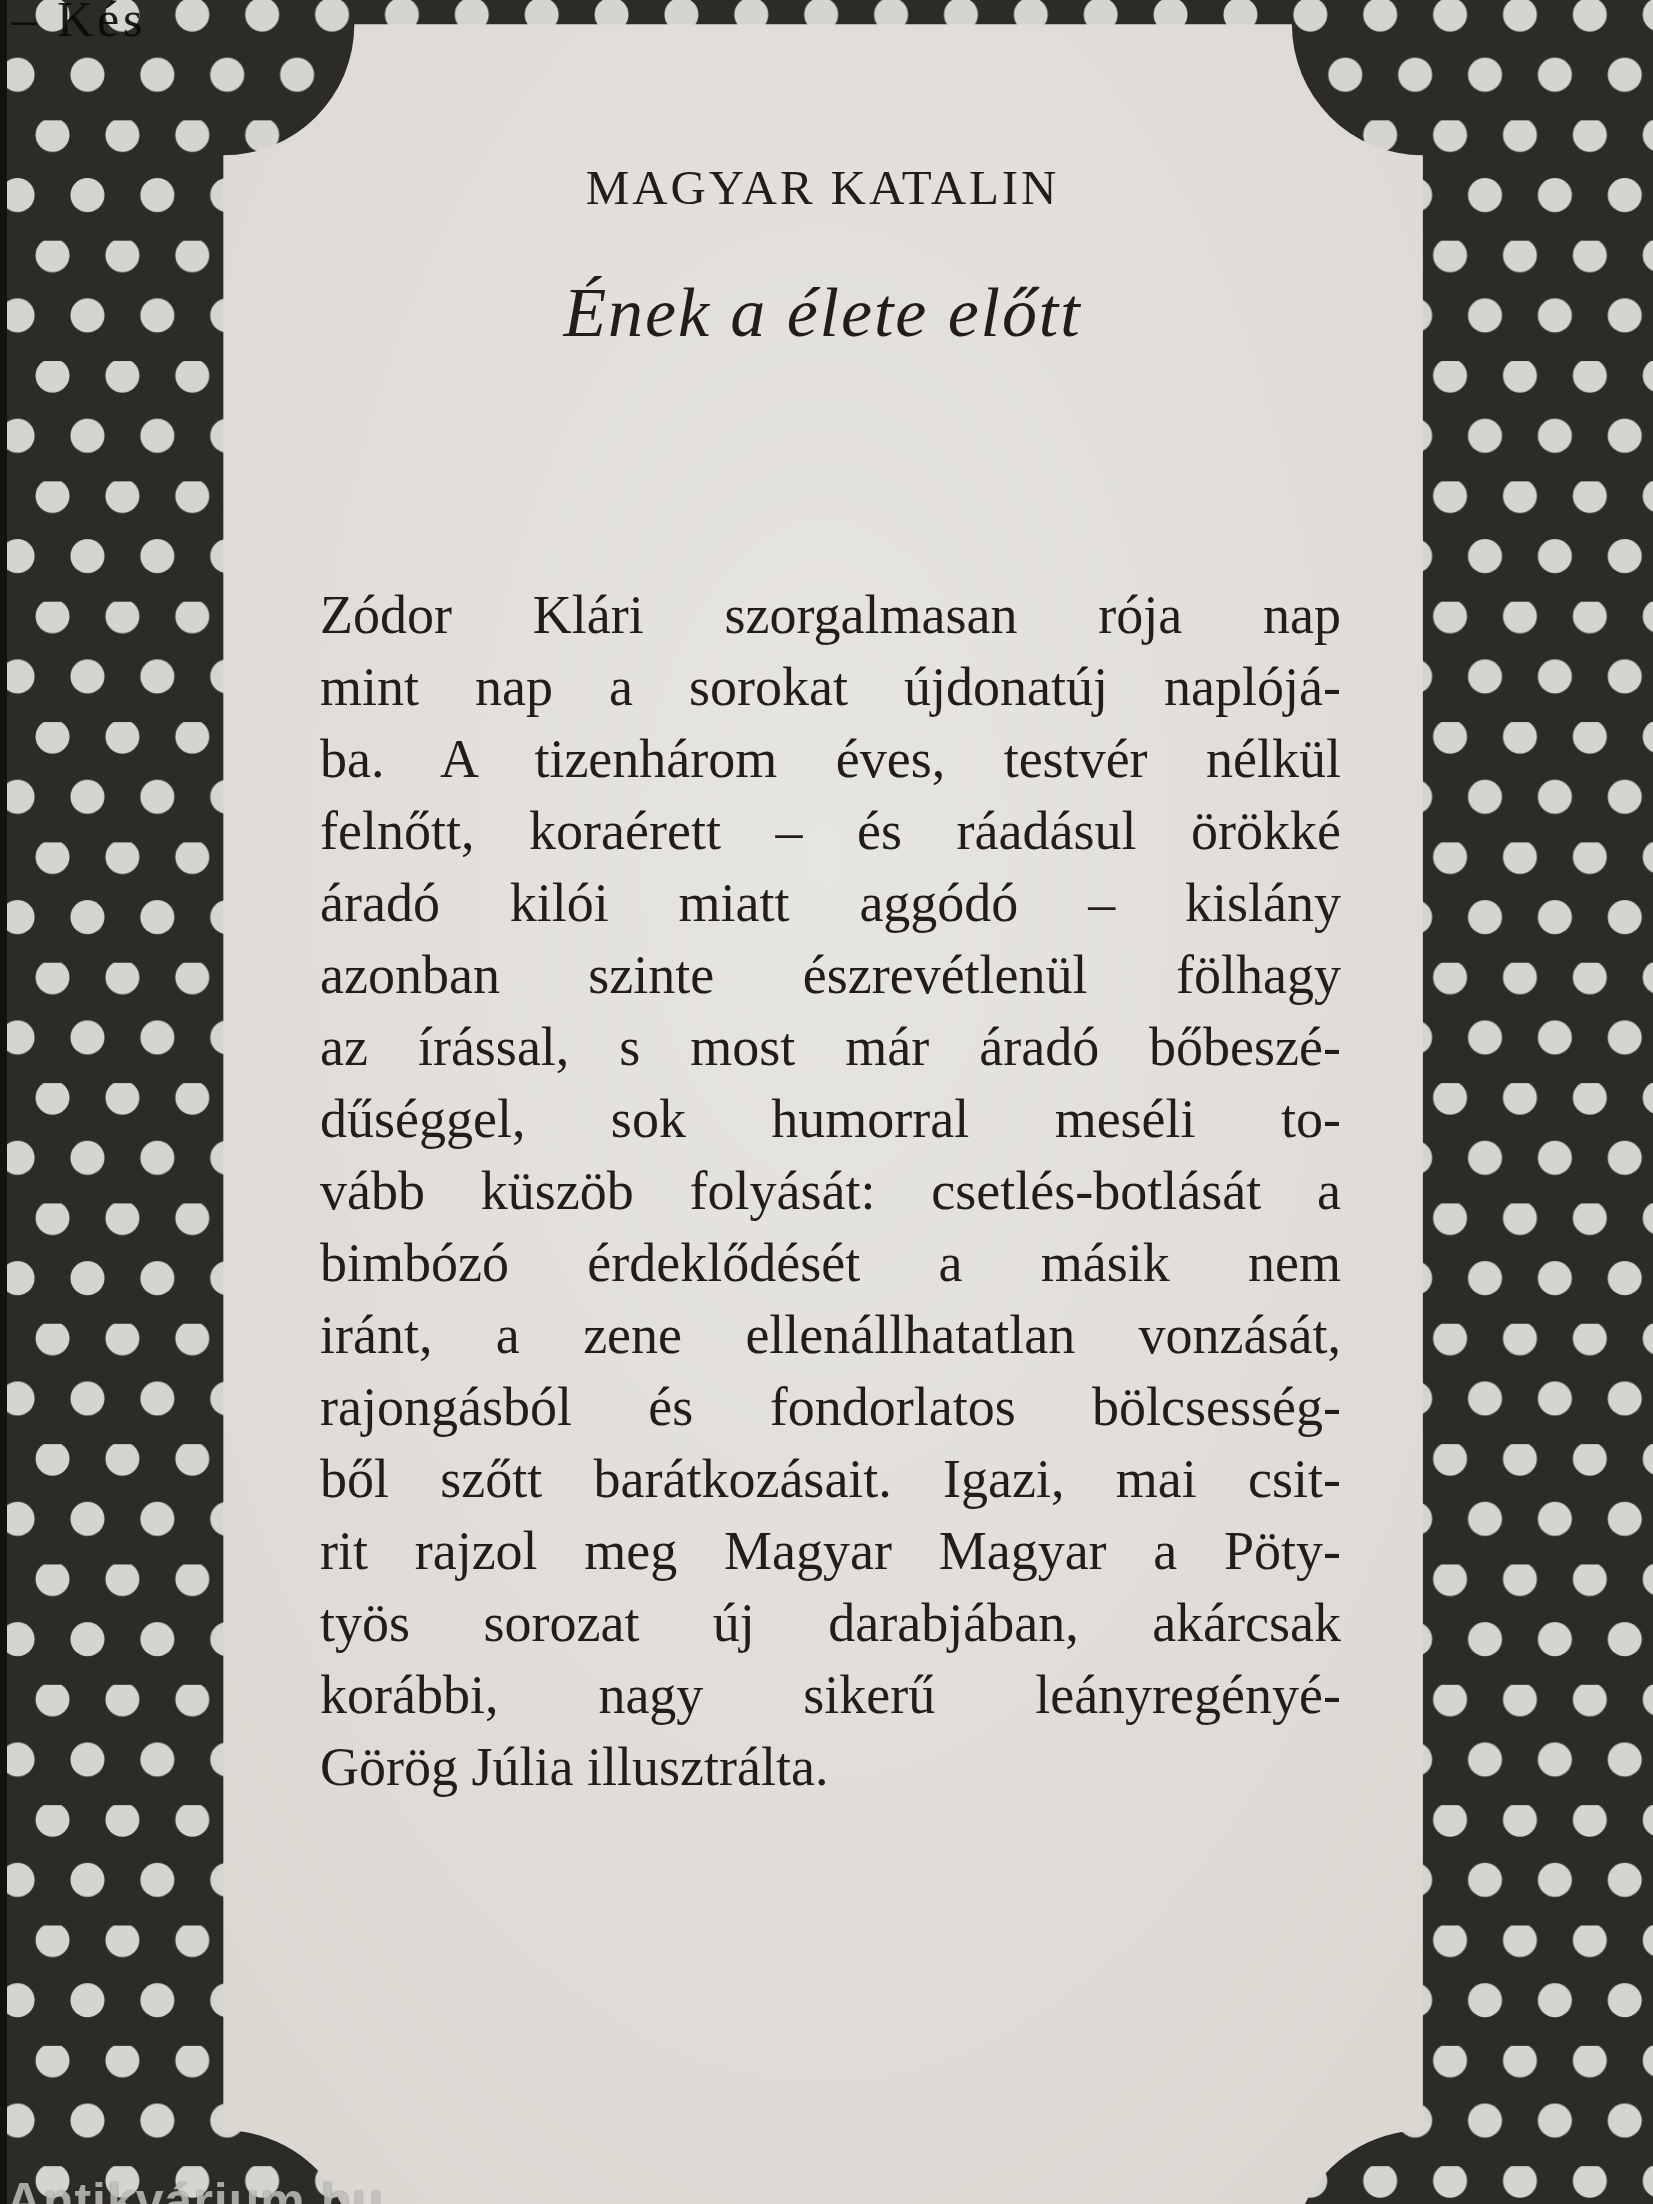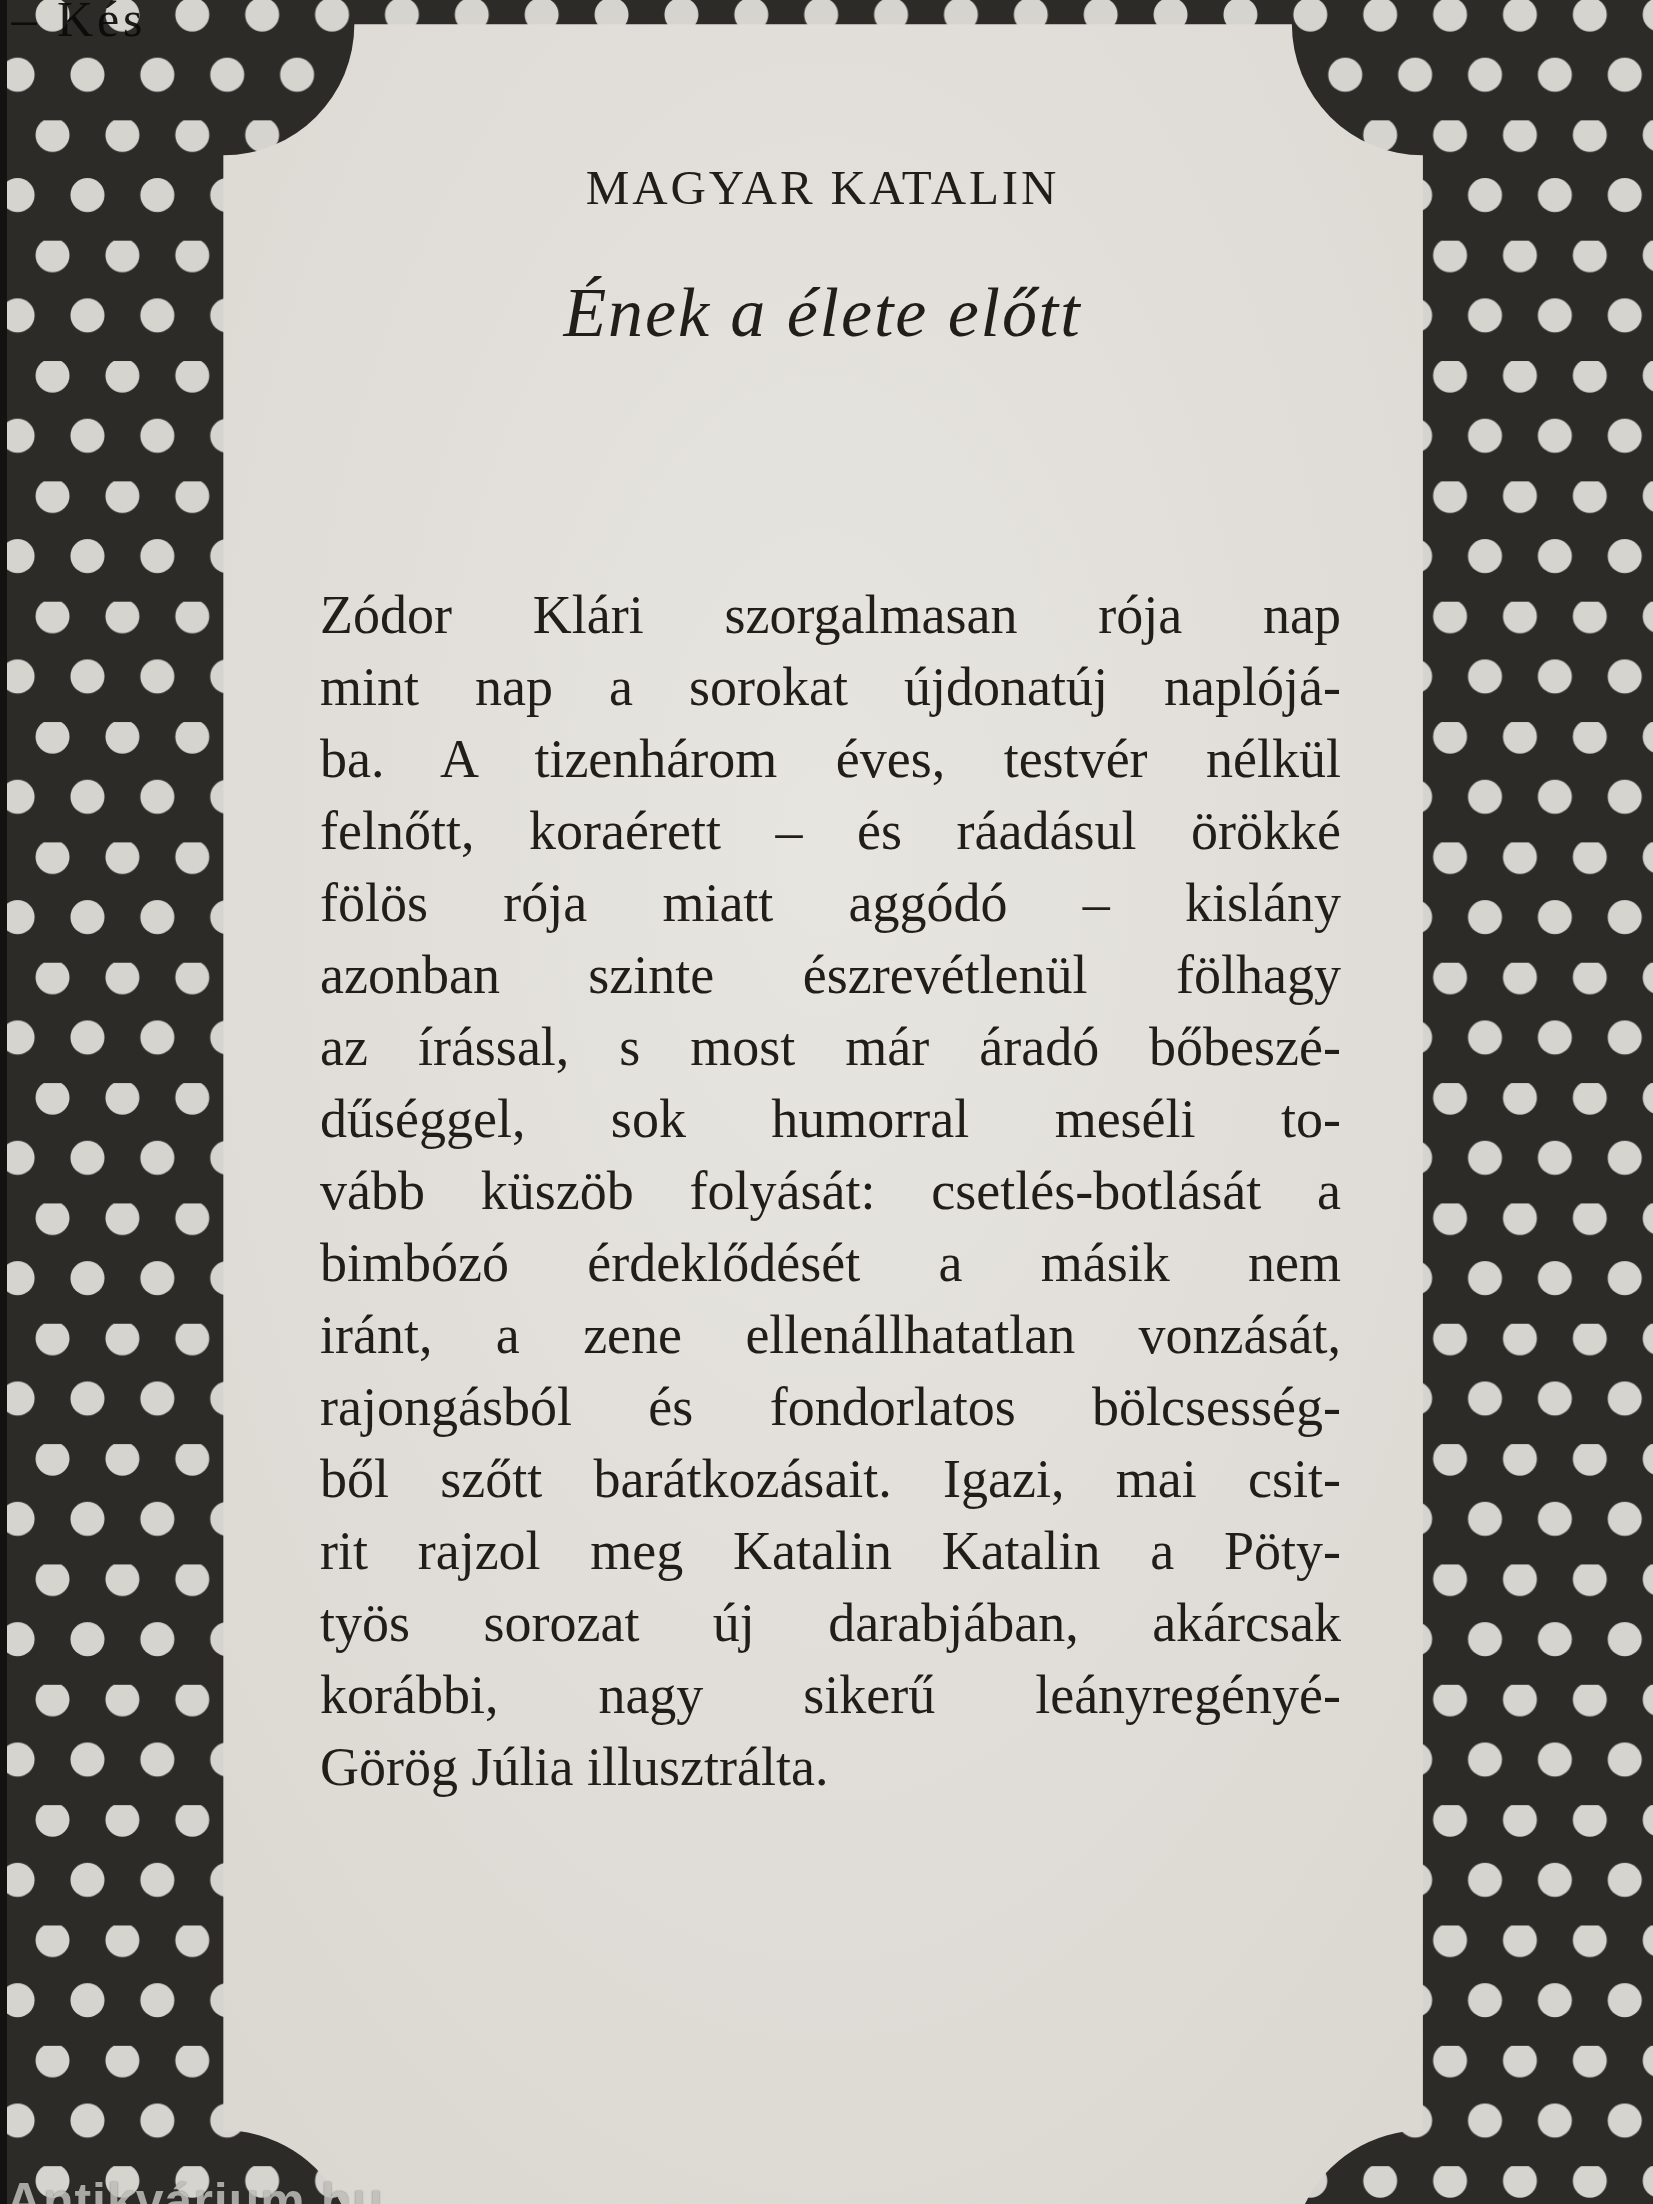--- a/index.html
+++ b/index.html
@@ -95,30 +95,30 @@
 
   <div class="author">MAGYAR KATALIN</div>
 
   <div class="title">Ének a élete előtt</div>
 
   <div class="blurb">
       <div class="blurb-line"><span>Zódor Klári szorgalmasan rója nap</span></div>
       <div class="blurb-line"><span>mint nap a sorokat újdonatúj naplójá-</span></div>
       <div class="blurb-line"><span>ba. A tizenhárom éves, testvér nélkül</span></div>
       <div class="blurb-line"><span>felnőtt, koraérett – és ráadásul örökké</span></div>
-      <div class="blurb-line"><span>fölös rója miatt aggódó – kislány</span></div>
+      <div class="blurb-line"><span>áradó kilói miatt aggódó – kislány</span></div>
       <div class="blurb-line"><span>azonban szinte észrevétlenül fölhagy</span></div>
       <div class="blurb-line"><span>az írással, s most már áradó bőbeszé-</span></div>
       <div class="blurb-line"><span>dűséggel, sok humorral meséli to-</span></div>
       <div class="blurb-line"><span>vább küszöb folyását: csetlés-botlását a</span></div>
       <div class="blurb-line"><span>bimbózó érdeklődését a másik nem</span></div>
       <div class="blurb-line"><span>iránt, a zene ellenállhatatlan vonzását,</span></div>
       <div class="blurb-line"><span>rajongásból és fondorlatos bölcsesség-</span></div>
       <div class="blurb-line"><span>ből szőtt barátkozásait. Igazi, mai csit-</span></div>
-      <div class="blurb-line"><span>rit rajzol meg Katalin Katalin a Pöty-</span></div>
+      <div class="blurb-line"><span>rit rajzol meg Magyar Magyar a Pöty-</span></div>
       <div class="blurb-line"><span>työs sorozat új darabjában, akárcsak</span></div>
       <div class="blurb-line"><span>korábbi, nagy sikerű leányregényé-</span></div>
       <div class="blurb-line last"><span>Görög Júlia illusztrálta.</span></div>
     </div>
 
   <div class="watermark">Antikvárium.hu</div>
 
 </div>
 
 

